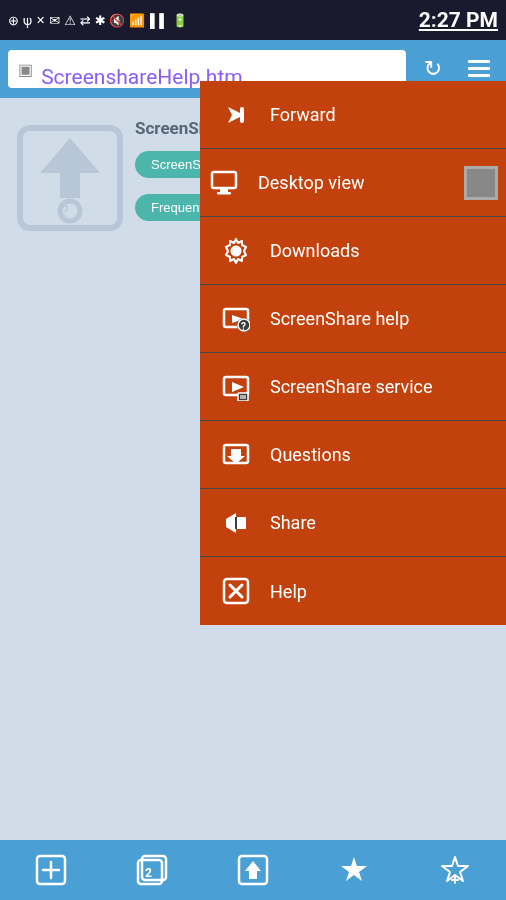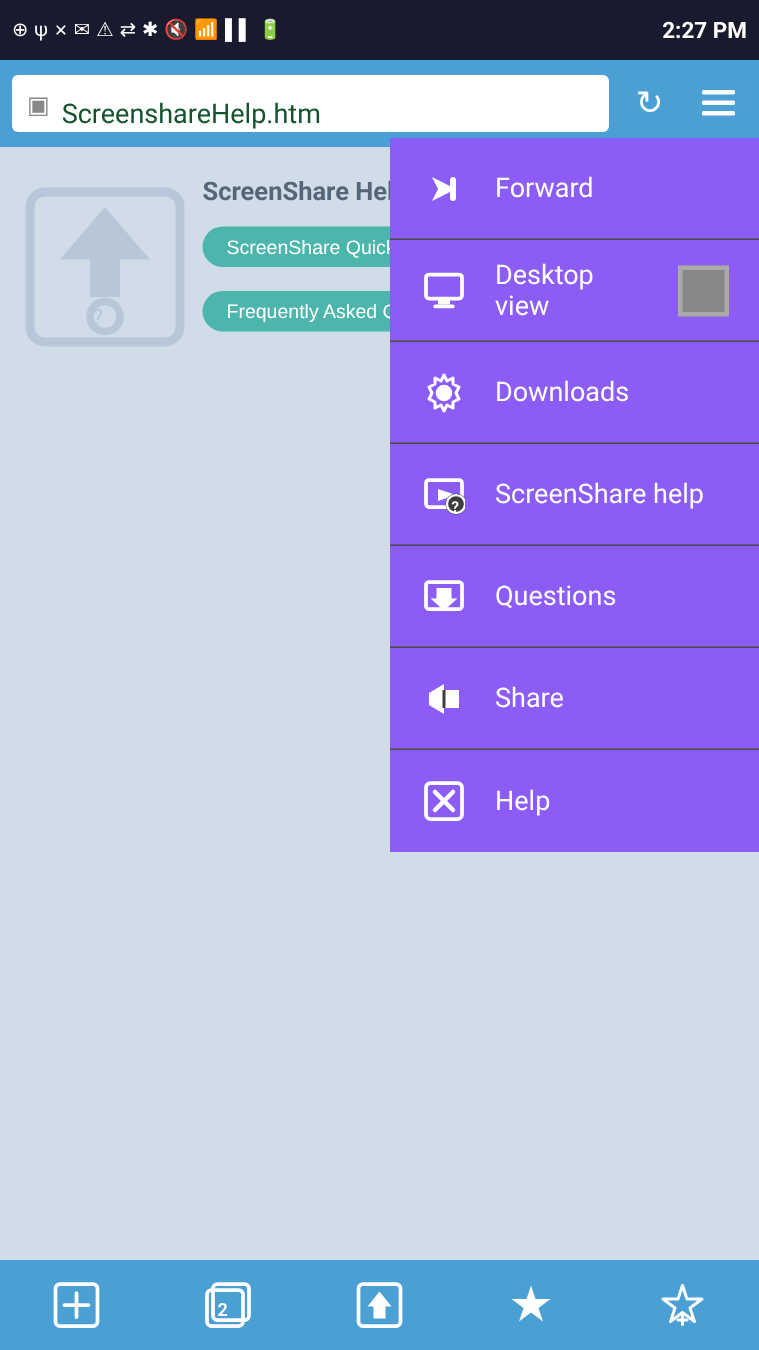--- a/index.html
+++ b/index.html
@@ -23,22 +23,23 @@
       padding: 0 8px;
       color: white;
       font-size: 14px;
     }
     .status-icons {
       display: flex;
       align-items: center;
       gap: 4px;
     }
     .status-time {
-      font-size: 15px;
+      font-size: 21px;
       font-weight: bold;
+      text-decoration: underline;
     }
 
     
     .address-bar {
       width: 100%;
       height: 58px;
       background: #4a9fd4;
       display: flex;
       align-items: center;
       padding: 0 8px;
@@ -138,21 +139,21 @@
       font-size: 22px;
       flex-shrink: 0;
     }
     .menu-item-label {
       font-size: 18px;
       color: white;
     }
     .desktop-view-item {
       display: flex;
       align-items: center;
-      padding: 0 20px;
+      padding: 0 8px;
       height: 68px;
       border-bottom: 1px solid #4a4a4a;
       cursor: pointer;
       color: white;
       gap: 18px;
     }
     .checkbox {
       width: 34px;
       height: 34px;
       border: 3px solid #aaa;
@@ -179,24 +180,24 @@
       align-items: center;
       justify-content: center;
       color: white;
       font-size: 26px;
       cursor: pointer;
     }
 
     
     .dropdown-overlay {
       position: absolute;
-      top: 92px;
+      top: 81px;
       right: 0;
-      width: 246px;
-      background: #8b5cf6;
+      width: 306px;
+      background: #c2410c;
       z-index: 200;
     }
   </style>
 </head>
 <body>
 
 <div class="status-bar">
   <div class="status-icons">
     <span style="font-size:13px;">⊕</span>
     <span style="font-size:13px;">ψ</span>
@@ -209,21 +210,21 @@
     <span style="font-size:13px;">📶</span>
     <span style="font-size:13px;">▌▌</span>
     <span style="font-size:13px;">🔋</span>
   </div>
   <span class="status-time">2:27 PM</span>
 </div>
 
 <div class="address-bar">
   <div class="address-input">
     <span class="address-icon">▣</span>
-    <span style="font-size:18px;color:#14532d;margin-top:15px;">ScreenshareHelp.htm</span>
+    <span style="font-size:21px;color:#8b5cf6;margin-top:15px;">ScreenshareHelp.htm</span>
   </div>
   <button class="refresh-btn">
     <span style="font-size:22px;">↻</span>
   </button>
   <button class="menu-btn">
     <svg width="22" height="18" viewBox="0 0 22 18">
       <rect y="0" width="22" height="3" fill="white" rx="1"></rect>
       <rect y="7" width="22" height="3" fill="white" rx="1"></rect>
       <rect y="14" width="22" height="3" fill="white" rx="1"></rect>
     </svg>
@@ -290,20 +291,33 @@
         <rect x="2" y="4" width="24" height="18" rx="2" fill="none" stroke="white" stroke-width="2.5"></rect>
         <polygon points="10,10 22,14 10,18" fill="white"></polygon>
         <circle cx="22" cy="20" r="7" fill="#3d3d3d"></circle>
         <circle cx="22" cy="20" r="6" fill="none" stroke="white" stroke-width="1.5"></circle>
         <text x="19" y="25" font-size="10" fill="white" font-weight="bold">?</text>
       </svg>
     </div>
     <span class="menu-item-label">ScreenShare help</span>
   </div>
 
+  <div class="menu-item">
+    <div class="menu-item-icon">
+      <svg width="28" height="28" viewBox="0 0 28 28">
+        <rect x="2" y="4" width="24" height="18" rx="2" fill="none" stroke="white" stroke-width="2.5"></rect>
+        <polygon points="10,9 22,14 10,19" fill="white"></polygon>
+        <rect x="16" y="20" width="10" height="8" rx="1" fill="#3d3d3d"></rect>
+        <rect x="16" y="20" width="10" height="8" rx="1" fill="none" stroke="white" stroke-width="1.5"></rect>
+        <line x1="18" y1="23" x2="24" y2="23" stroke="white" stroke-width="1.2"></line>
+        <line x1="18" y1="25" x2="24" y2="25" stroke="white" stroke-width="1.2"></line>
+      </svg>
+    </div>
+    <span class="menu-item-label">ScreenShare service</span>
+  </div>
 
   <div class="menu-item">
     <div class="menu-item-icon">
       <svg width="28" height="28" viewBox="0 0 28 28">
         <rect x="2" y="4" width="24" height="18" rx="2" fill="none" stroke="white" stroke-width="2.5"></rect>
         <polygon points="9,8 19,8 19,15 23,15 14,23 5,15 9,15" fill="white"></polygon>
       </svg>
     </div>
     <span class="menu-item-label">Questions</span>
   </div>

